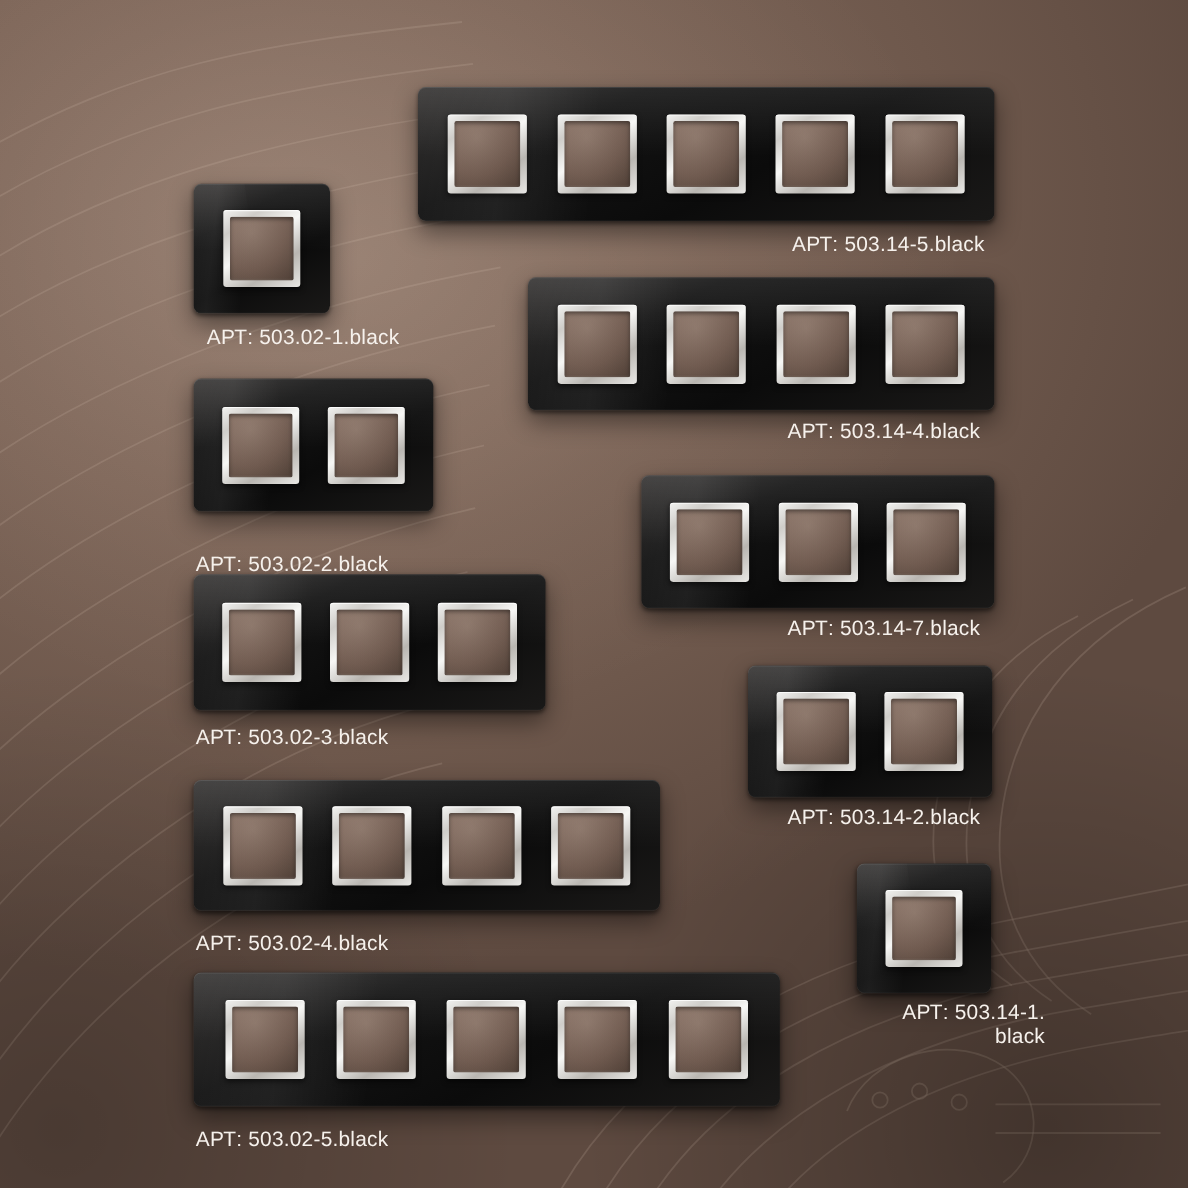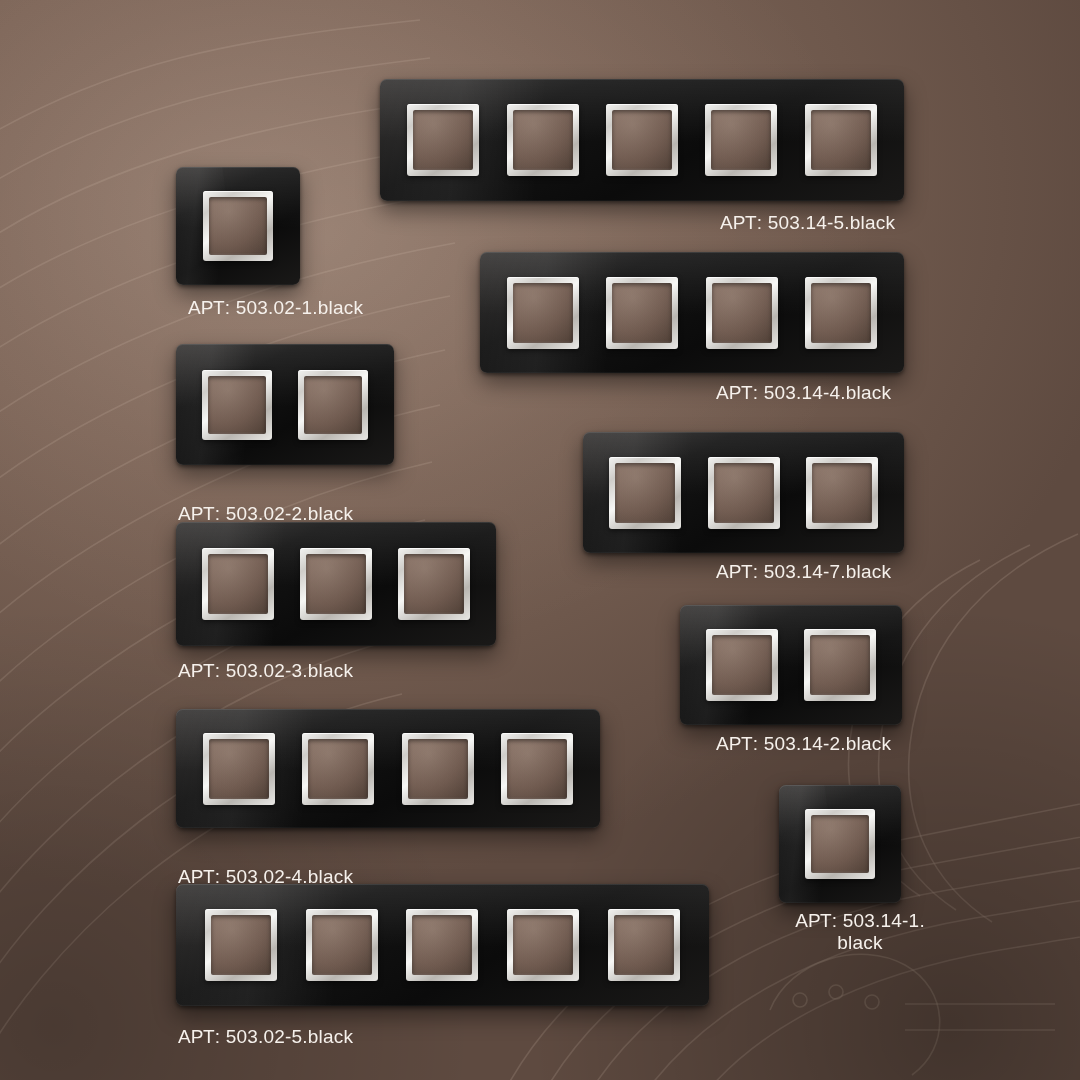--- a/index.html
+++ b/index.html
@@ -106,21 +106,21 @@
       inset 0 -1px 2px rgba(255,255,255,0.12);
   }
   .caption {
     position: absolute;
     color: #f6f1ec;
     font-size: 19px;
     z-index: 10;
     white-space: pre-line;
     letter-spacing: 0.2px;
   }
-  .caption.center { text-align: center; }
+  .caption.center { text-align: right; }
 </style>
 </head>
 <body>
 
 <div id="stage">
 
   <svg id="contour" viewBox="0 0 1080 1080" preserveAspectRatio="none">
     <g fill="none" stroke="#cdb9a8" stroke-opacity="0.38" stroke-width="1.6">
       <path d="M-20 140 C 120 60, 230 40, 420 20"></path>
       <path d="M-20 190 C 110 110, 240 80, 430 58"></path>
@@ -210,21 +210,21 @@
             </div>
             <div class="cell" style="width: 72px; height: 72px;">
               <div class="hole"></div>
             </div>
             <div class="cell" style="width: 72px; height: 72px;">
               <div class="hole"></div>
             </div>
           </div>
         </div>
       </div>
-      <div class="caption" style="left: 178px; top: 866px;">АРТ: 503.02-4.black</div>
+      <div class="caption" style="left: 178px; top: 848px;">АРТ: 503.02-4.black</div>
       <div class="product" style="left: 176px; top: 884px; width: 533px; height: 122px;">
         <div class="frame" style="width: 100%; height: 100%;">
           <div class="cells">
             <div class="cell" style="width: 72px; height: 72px;">
               <div class="hole"></div>
             </div>
             <div class="cell" style="width: 72px; height: 72px;">
               <div class="hole"></div>
             </div>
             <div class="cell" style="width: 72px; height: 72px;">

